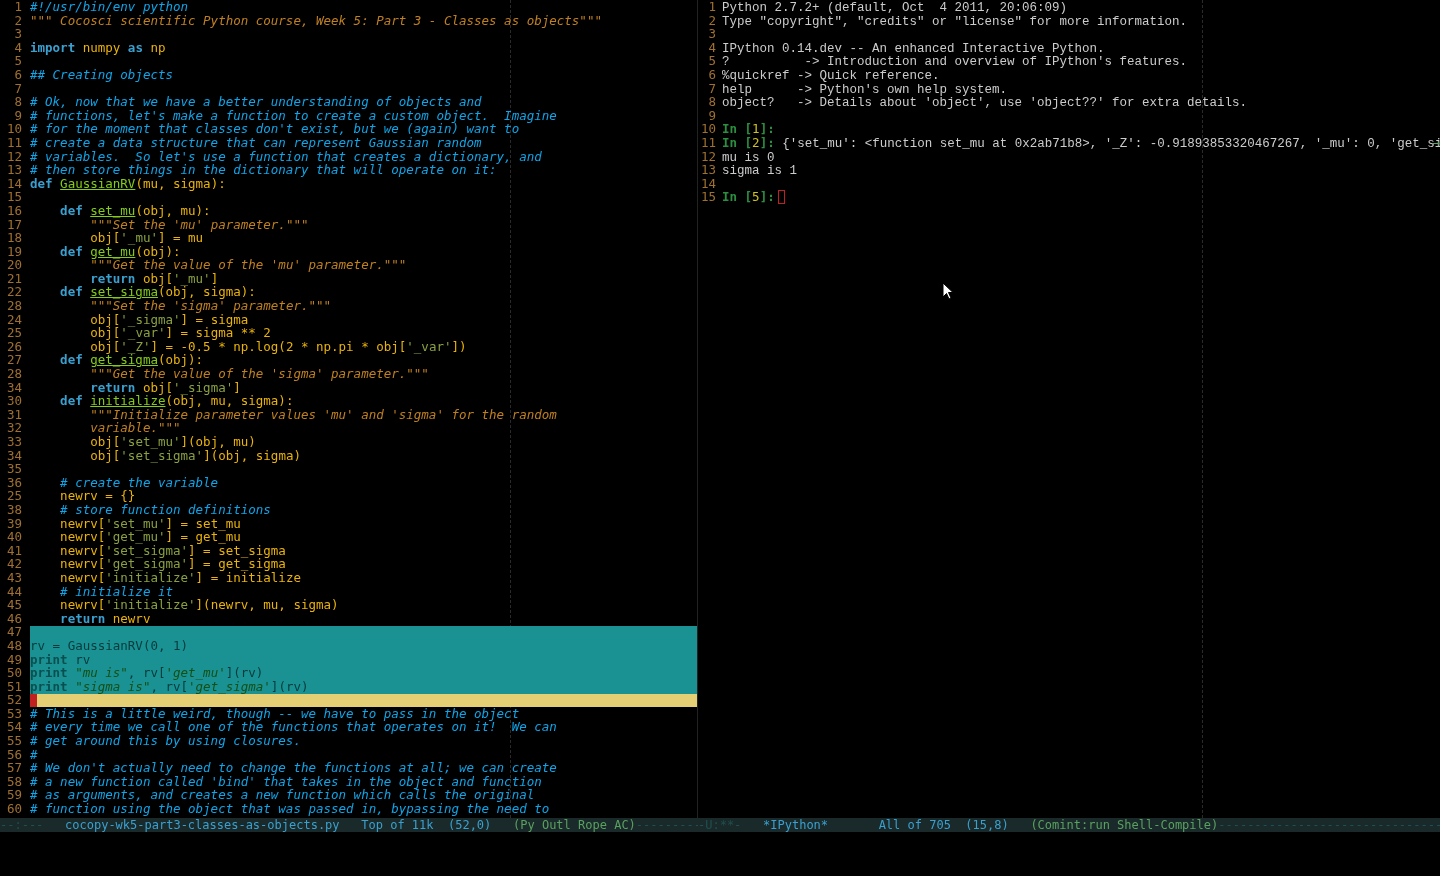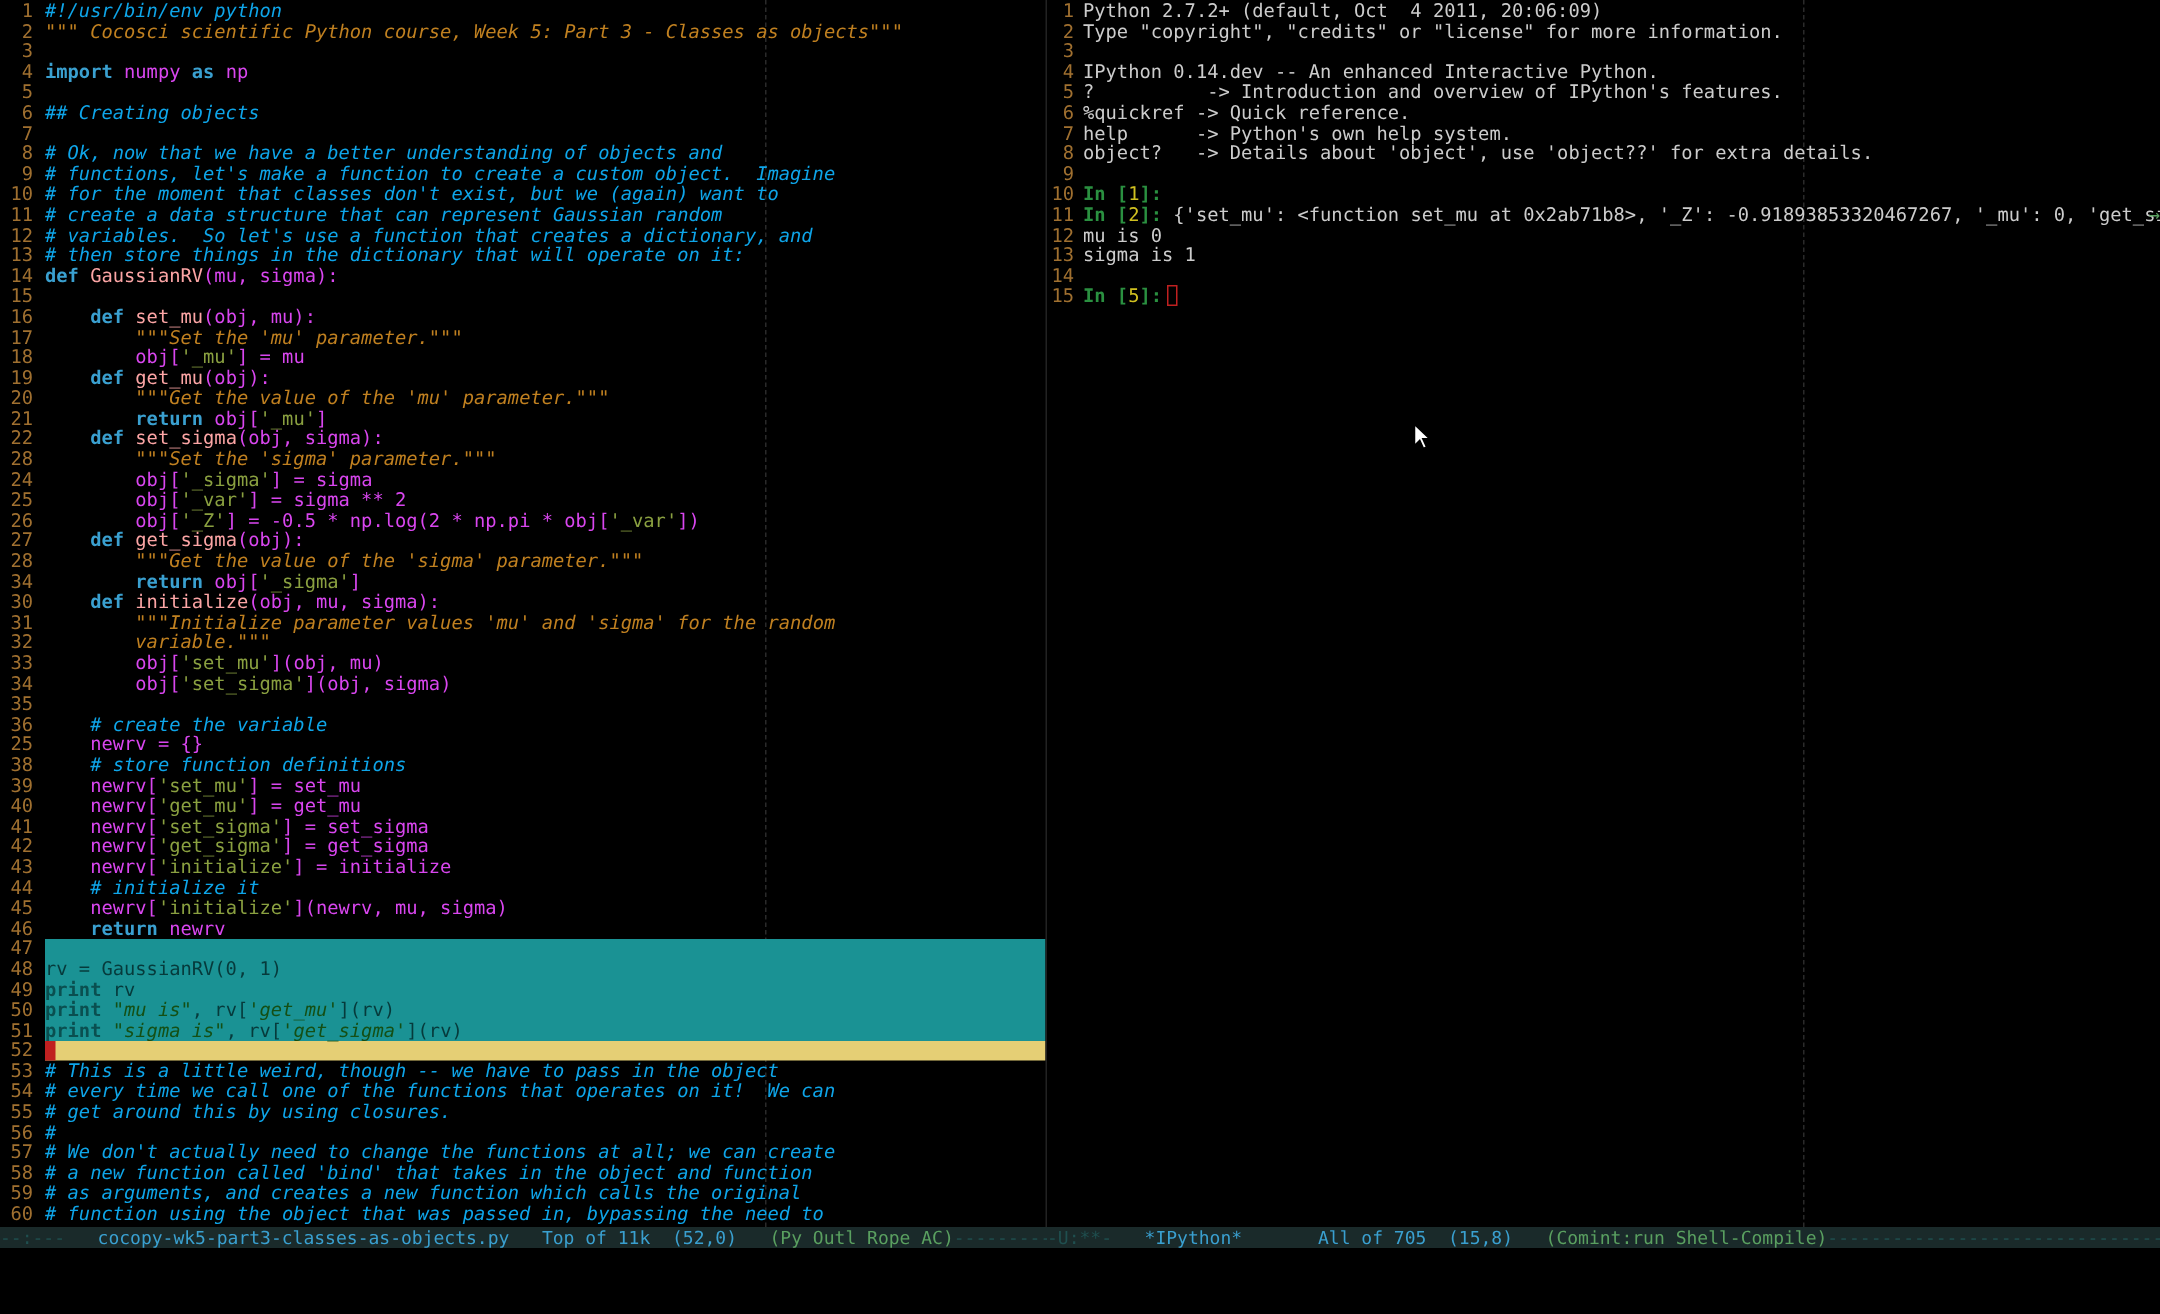--- a/index.html
+++ b/index.html
@@ -35,26 +35,26 @@
 .code-right {
   position: absolute; left: 24px; top: 0; right: 0;
   white-space: pre;
 }
 .line { height: 13.6px; white-space: pre; }
 
 
 .c-comment { color: #0ea5e9; font-style: italic; }
 .c-docstr  { color: #c08020; font-style: italic; }
 .c-kw-b    { color: #3aa0d0; font-weight: bold; }
-.c-fn      { color: #fca5a5; }
+.c-fn      { color: #84cc16; text-decoration: underline; }
 .c-str     { color: #8aa040; }
-.c-white   { color: #d946ef; }
+.c-white   { color: #eab308; }
 .c-prompt-b { color: #2a9040; font-weight: bold; }
 .c-yel     { color: #d0c020; }
-.c-output  { color: #ccc; }
+.c-output  { color: #ccc; font-family: Liberation Mono, monospace; }
 
 
 .fillcol {
   position: absolute; top: 0; bottom: 0; left: 30px;
   border-left: 1px dashed #2a2a2a;
   width: 0;
   margin-left: 480px; 
   z-index: 0;
 }
 .fillcol-r {

